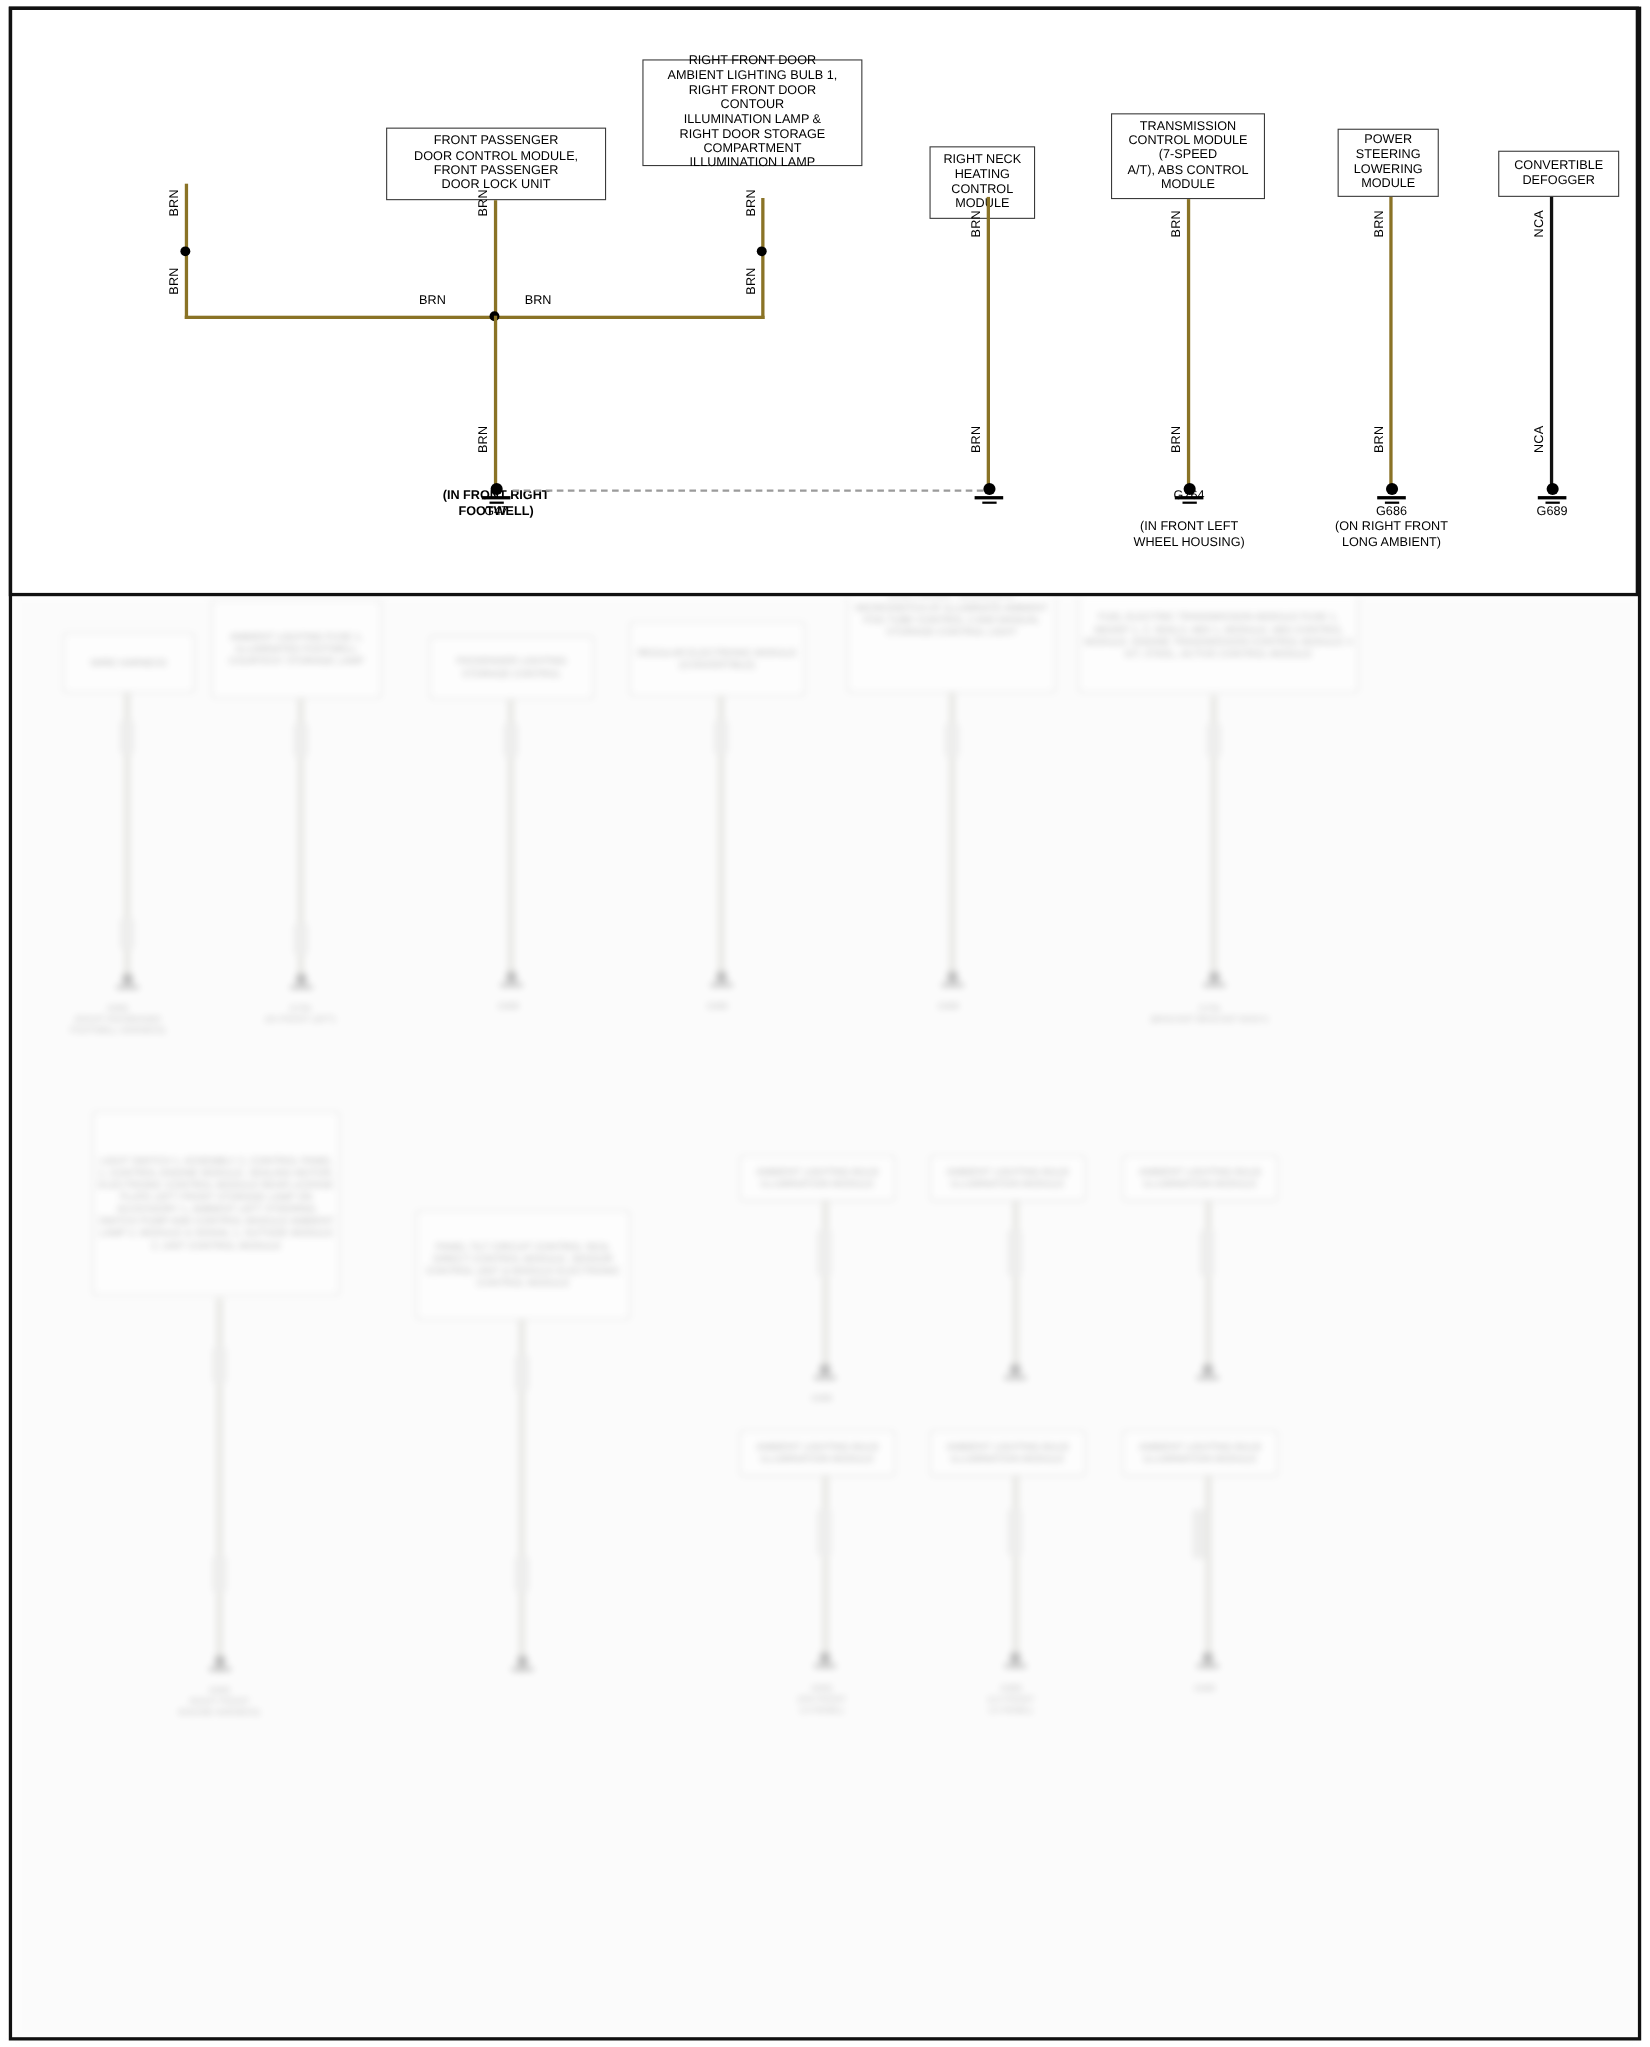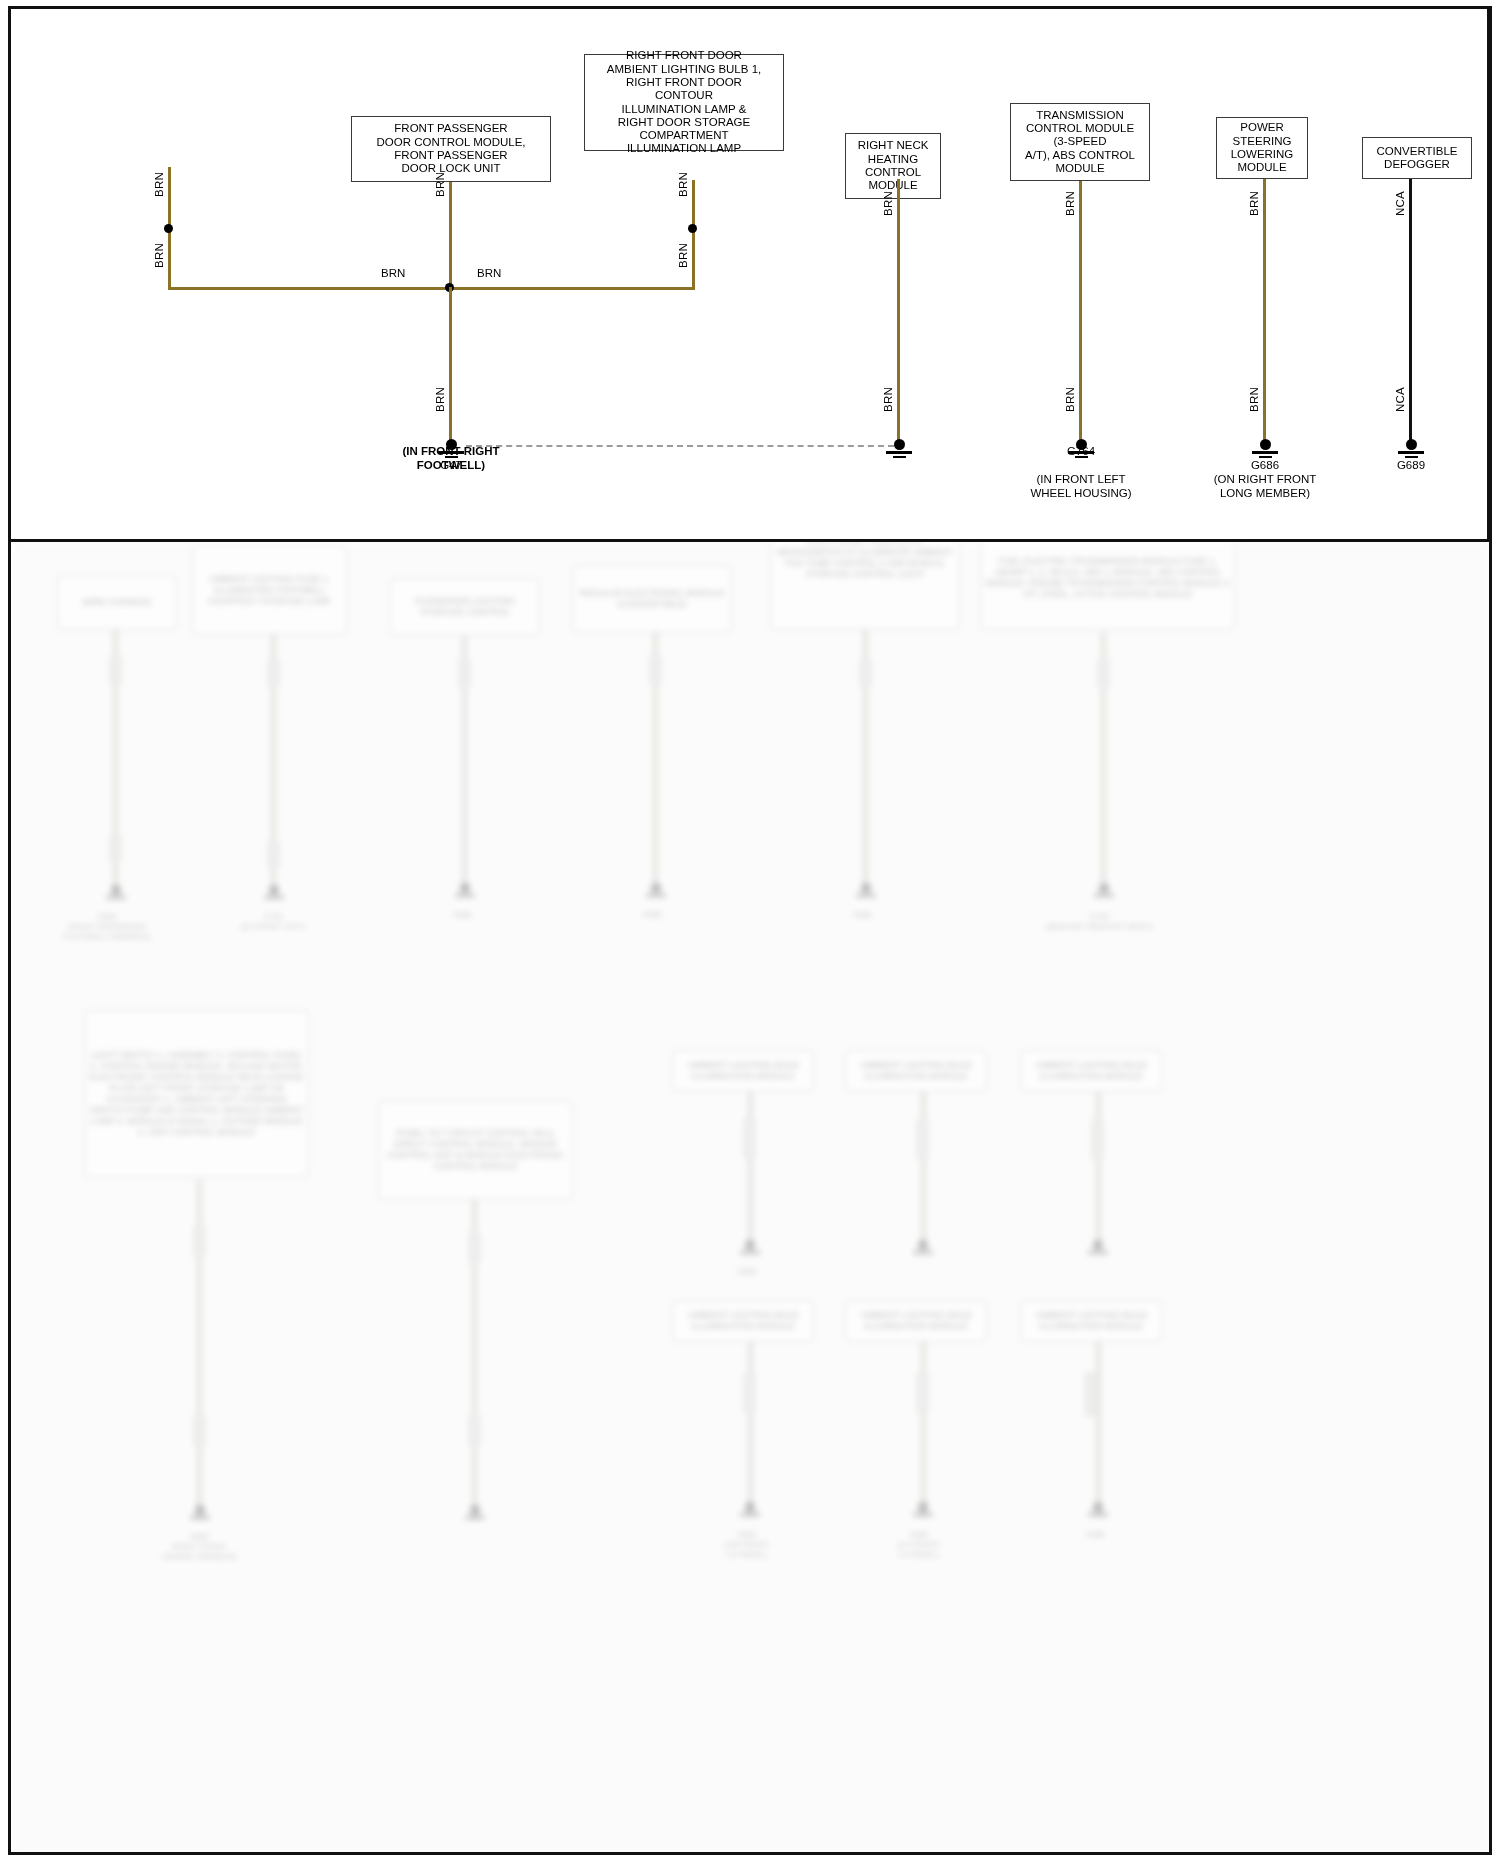--- a/index.html
+++ b/index.html
@@ -271,21 +271,21 @@
     <div class="cbox" style="left:834px;top:124px;width:96px;height:66px;">
       <span>RIGHT NECK
 HEATING
 CONTROL
 MODULE</span>
     </div>
 
     <div class="cbox" style="left:999px;top:94px;width:140px;height:78px;">
       <span>TRANSMISSION
 CONTROL MODULE
-(3-SPEED
+(7-SPEED
 A/T), ABS CONTROL
 MODULE</span>
     </div>
 
     <div class="cbox" style="left:1205px;top:108px;width:92px;height:62px;">
       <span>POWER
 STEERING
 LOWERING
 MODULE</span>
     </div>
@@ -351,21 +351,21 @@
     <div class="wire v" style="left:1252px;top:170px;height:263px;"></div>
     <div class="vlabel" style="left:1237px;top:182px;">BRN</div>
     <div class="vlabel" style="left:1237px;top:378px;">BRN</div>
     <div class="gnd" style="left:1237px;top:430px;">
       <div class="b"></div>
         <div class="l1"></div>
         <div class="l2"></div>
     </div>
     <div class="gtext" style="left:1174px;top:450px;width:160px;">G686</div>
     <div class="gtext" style="left:1174px;top:464px;width:160px;">(ON RIGHT FRONT
-LONG MEMBER)</div>
+LONG AMBIENT)</div>
 
     <div class="wire v blk" style="left:1398px;top:170px;height:263px;"></div>
     <div class="vlabel" style="left:1383px;top:182px;">NCA</div>
     <div class="vlabel" style="left:1383px;top:378px;">NCA</div>
     <div class="gnd" style="left:1383px;top:430px;">
       <div class="b"></div>
         <div class="l1"></div>
         <div class="l2"></div>
     </div>
     <div class="gtext" style="left:1320px;top:450px;width:160px;">G689</div>

